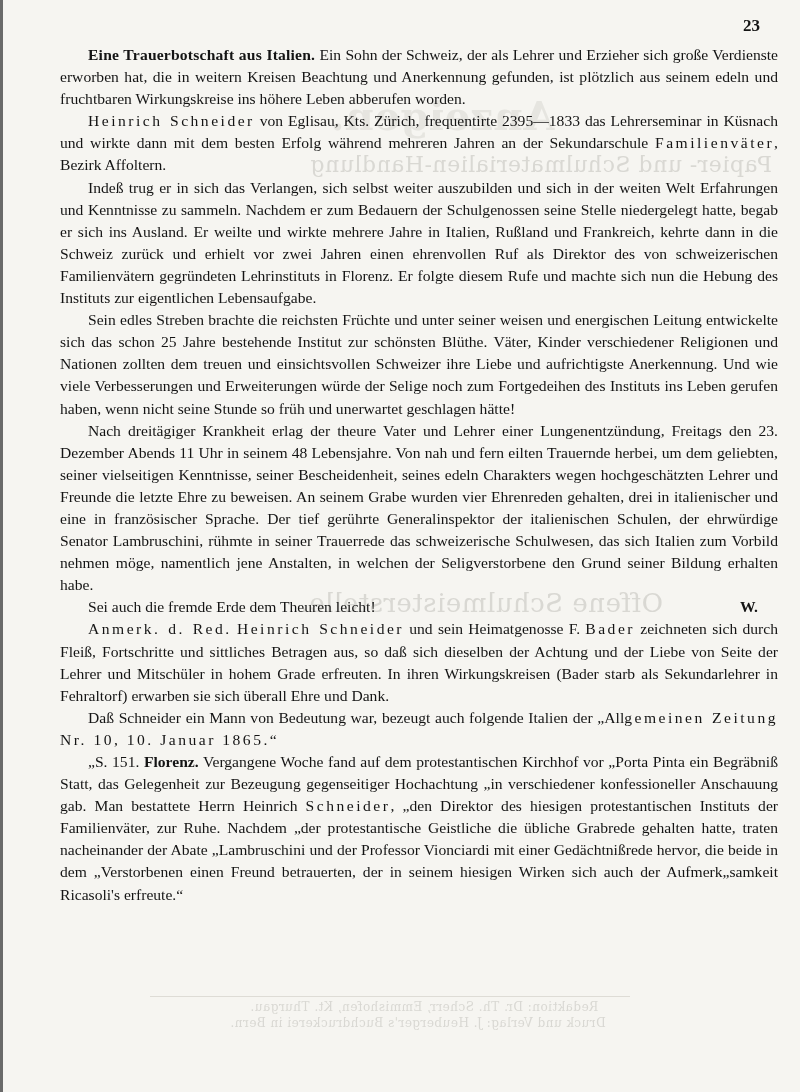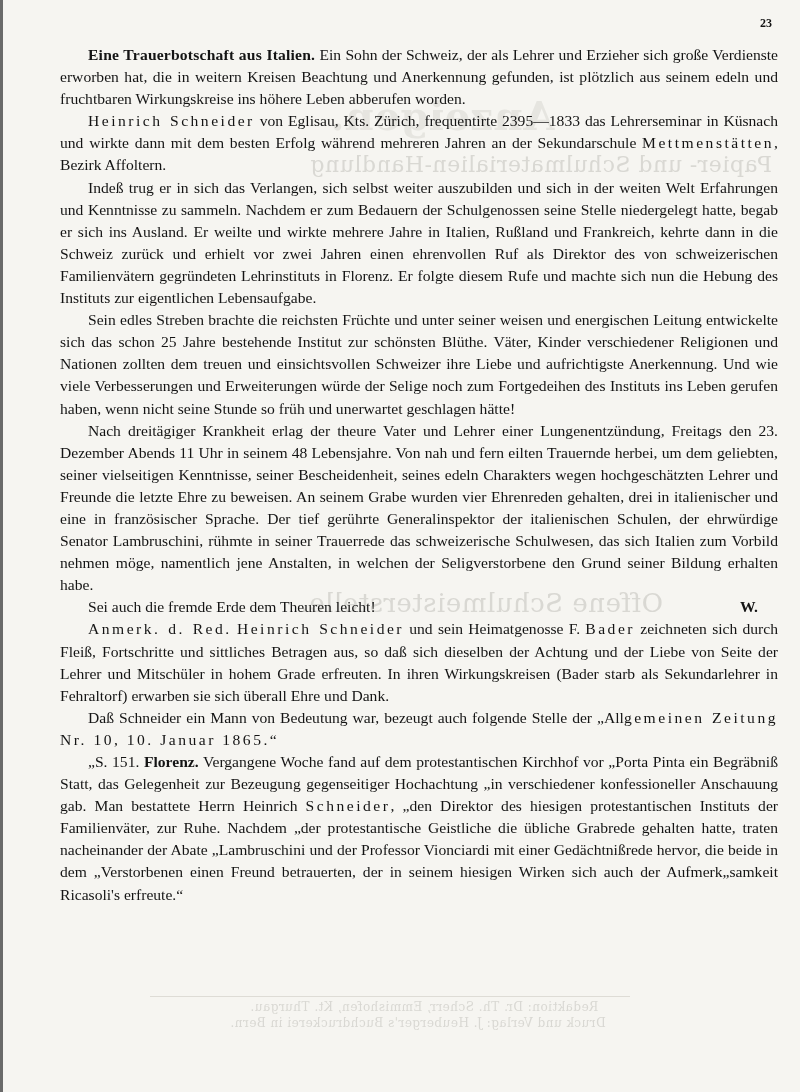--- a/index.html
+++ b/index.html
@@ -16,22 +16,22 @@
     }
     .leftedge {
       position: absolute; left: 0; top: 0; width: 3px; height: 1092px; background: #6a6a6a;
     }
     .bleed {
       position: absolute; color: #d9d8d3; font-size: 12px; white-space: nowrap;
       transform: scaleX(-1); letter-spacing: 0.5px;
     }
     .bleed-big { font-size: 40px; color: #e6e5e0; font-weight: bold; }
     .page-number {
-      position: absolute; right: 28px; top: 16px;
-      font-size: 12px; font-weight: bold; font-family: "Liberation Serif", serif;
+      position: absolute; right: 40px; top: 16px;
+      font-size: 17px; font-weight: bold; font-family: "Liberation Serif", serif;
     }
     .text {
       position: absolute; left: 60px; top: 44px; width: 718px;
       font-family: "Liberation Serif", serif;
       font-size: 15.6px; line-height: 22.1px;
       text-align: justify;
     }
     .text p { margin: 0; text-indent: 28px; }
     .text p.first { text-indent: 28px; }
     .headline { font-weight: bold; letter-spacing: 0.2px; }
@@ -54,26 +54,26 @@
   <div class="bleed" style="left:300px; top:588px; font-size:26px;">Offene Schulmeisterstelle.</div>
   <div class="bleed" style="left:250px; top:1000px;">Redaktion: Dr. Th. Scherr, Emmishofen, Kt. Thurgau.</div>
   <div class="bleed" style="left:230px; top:1016px;">Druck und Verlag: J. Heuberger's Buchdruckerei in Bern.</div>
   <div class="bottom-rule"></div>
 
   <div class="page-number">23</div>
 
   <div class="text">
     <p class="first"><span class="headline">Eine Trauerbotschaft aus Italien.</span><span> Ein Sohn der Schweiz, der als Lehrer und Erzieher sich große Verdienste erworben hat, die in weitern Kreisen Beachtung und Anerkennung gefunden, ist plötzlich aus seinem edeln und fruchtbaren Wirkungskreise ins höhere Leben abberufen worden.</span></p>
 
-    <p><span class="spaced">Heinrich Schneider</span><span> von Eglisau, Kts. Zürich, frequentirte 2395—1833 das Lehrerseminar in Küsnach und wirkte dann mit dem besten Erfolg während mehreren Jahren an der Sekundarschule </span><span class="spaced">Mettmenstätten</span><span>, Bezirk Affoltern.</span></p>
+    <p><span class="spaced">Heinrich Schneider</span><span> von Eglisau, Kts. Zürich, frequentirte 2395—1833 das Lehrerseminar in Küsnach und wirkte dann mit dem besten Erfolg während mehreren Jahren an der Sekundarschule </span><span class="spaced">Familienväter</span><span>, Bezirk Affoltern.</span></p>
 
     <p>Indeß trug er in sich das Verlangen, sich selbst weiter auszubilden und sich in der weiten Welt Erfahrungen und Kenntnisse zu sammeln. Nachdem er zum Bedauern der Schulgenossen seine Stelle niedergelegt hatte, begab er sich ins Ausland. Er weilte und wirkte mehrere Jahre in Italien, Rußland und Frankreich, kehrte dann in die Schweiz zurück und erhielt vor zwei Jahren einen ehrenvollen Ruf als Direktor des von schweizerischen Familienvätern gegründeten Lehrinstituts in Florenz. Er folgte diesem Rufe und machte sich nun die Hebung des Instituts zur eigentlichen Lebensaufgabe.</p>
     <p>Sein edles Streben brachte die reichsten Früchte und unter seiner weisen und energischen Leitung entwickelte sich das schon 25 Jahre bestehende Institut zur schönsten Blüthe. Väter, Kinder verschiedener Religionen und Nationen zollten dem treuen und einsichtsvollen Schweizer ihre Liebe und aufrichtigste Anerkennung. Und wie viele Verbesserungen und Erweiterungen würde der Selige noch zum Fortgedeihen des Instituts ins Leben gerufen haben, wenn nicht seine Stunde so früh und unerwartet geschlagen hätte!</p>
     <p>Nach dreitägiger Krankheit erlag der theure Vater und Lehrer einer Lungenentzündung, Freitags den 23. Dezember Abends 11 Uhr in seinem 48 Lebensjahre. Von nah und fern eilten Trauernde herbei, um dem geliebten, seiner vielseitigen Kenntnisse, seiner Bescheidenheit, seines edeln Charakters wegen hochgeschätzten Lehrer und Freunde die letzte Ehre zu beweisen. An seinem Grabe wurden vier Ehrenreden gehalten, drei in italienischer und eine in französischer Sprache. Der tief gerührte Generalinspektor der italienischen Schulen, der ehrwürdige Senator Lambruschini, rühmte in seiner Trauerrede das schweizerische Schulwesen, das sich Italien zum Vorbild nehmen möge, namentlich jene Anstalten, in welchen der Seligverstorbene den Grund seiner Bildung erhalten habe.</p>
     <p><span>Sei auch die fremde Erde dem Theuren leicht!</span><span class="sig">W.</span></p>
 
     <p><span class="spaced">Anmerk. d. Red.</span> <span class="spaced">Heinrich Schneider</span><span> und sein Heimatgenosse F. </span><span class="spaced">Bader</span><span> zeichneten sich durch Fleiß, Fortschritte und sittliches Betragen aus, so daß sich dieselben der Achtung und der Liebe von Seite der Lehrer und Mitschüler in hohem Grade erfreuten. In ihren Wirkungskreisen (Bader starb als Sekundarlehrer in Fehraltorf) erwarben sie sich überall Ehre und Dank.</span></p>
 
-    <p><span>Daß Schneider ein Mann von Bedeutung war, bezeugt auch folgende Stelle der „All</span><span class="spaced">gemeinen Zeitung Nr. 10, 10. Januar 1865.</span><span>“</span></p>
+    <p><span>Daß Schneider ein Mann von Bedeutung war, bezeugt auch folgende Italien der „All</span><span class="spaced">gemeinen Zeitung Nr. 10, 10. Januar 1865.</span><span>“</span></p>
 
     <p><span>„S. 151. </span><span class="bold">Florenz.</span><span> Vergangene Woche fand auf dem protestantischen Kirchhof vor „Porta Pinta ein Begräbniß Statt, das Gelegenheit zur Bezeugung gegenseitiger Hochachtung „in verschiedener konfessioneller Anschauung gab. Man bestattete Herrn Heinrich </span><span class="spaced">Schneider</span><span>, „den Direktor des hiesigen protestantischen Instituts der Familienväter, zur Ruhe. Nachdem „der protestantische Geistliche die übliche Grabrede gehalten hatte, traten nacheinander der Abate „Lambruschini und der Professor Vionciardi mit einer Gedächtnißrede hervor, die beide in dem „Verstorbenen einen Freund betrauerten, der in seinem hiesigen Wirken sich auch der Aufmerk„samkeit Ricasoli's erfreute.“</span></p>
   </div>
 </div>
 
 </body></html>

